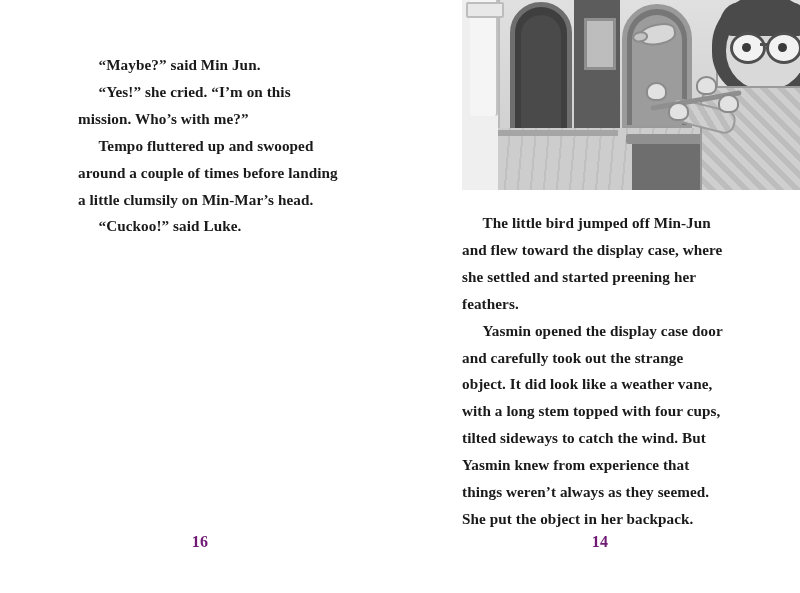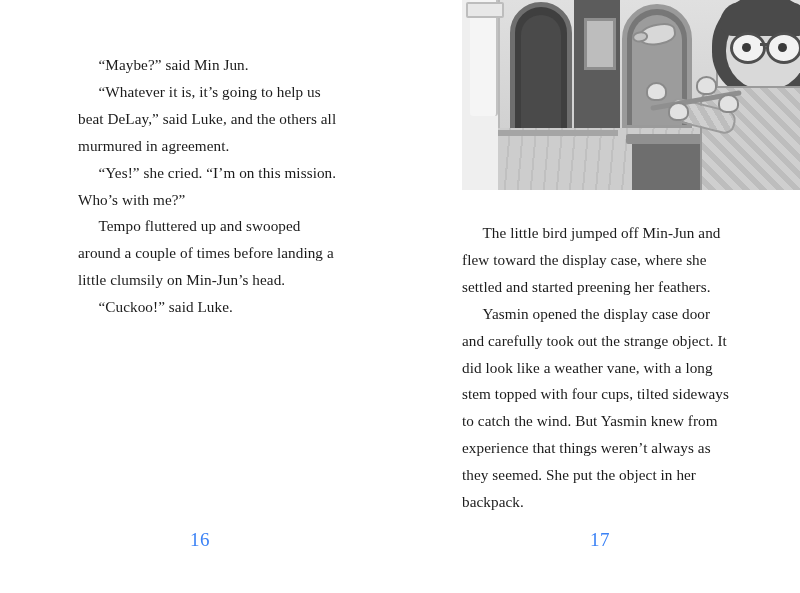--- a/index.html
+++ b/index.html
@@ -12,20 +12,21 @@
     height: 593px;
     overflow: hidden;
     font-family: "Liberation Serif", serif;
     color: #1a1a1a;
   }
   .spread {
     position: relative;
     width: 800px;
     height: 463px;
     display: flex;
+    font-weight: bold;
   }
   .page {
     position: relative;
     width: 400px;
     height: 593px;
     box-sizing: border-box;
   }
   .page-left {
     padding: 52px 62px 0 78px;
   }
@@ -38,22 +39,22 @@
     line-height: 1.77;
     text-indent: 1.35em;
     letter-spacing: 0.005em;
   }
   .folio {
     position: absolute;
     bottom: 42px;
     width: 100%;
     left: 0;
     text-align: center;
-    font-size: 19px;
-    color: #3b82f6;
+    font-size: 16px;
+    color: #701a75;
     letter-spacing: 0.02em;
   }
   .folio span {
     display: inline-block;
   }
   
   .illustration {
     position: relative;
     width: 400px;
     height: 190px;
@@ -312,23 +313,22 @@
   }
 </style>
 </head>
 <body>
 
 <div class="spread">
 
   <div class="page page-left">
     <div class="text-col">
       <p>“Maybe?” said Min Jun.</p>
-      <p>“Whatever it is, it’s going to help us beat DeLay,” said Luke, and the others all murmured in agreement.</p>
       <p>“Yes!” she cried. “I’m on this mission. Who’s with me?”</p>
-      <p>Tempo fluttered up and swooped around a couple of times before landing a little clumsily on Min-Jun’s head.</p>
+      <p>Tempo fluttered up and swooped around a couple of times before landing a little clumsily on Min-Mar’s head.</p>
       <p>“Cuckoo!” said Luke.</p>
     </div>
     <div class="folio">
       <span>16</span>
     </div>
   </div>
 
   <div class="page page-right">
 
     <div class="illustration">
@@ -368,23 +368,23 @@
         <div class="object">
           <div class="stem"></div>
           <div class="cup c1"></div>
           <div class="cup c2"></div>
           <div class="cup c3"></div>
           <div class="cup c4"></div>
         </div>
       </div>
     </div>
 
-    <div class="text-col" style="margin-top:30px;">
+    <div class="text-col" style="margin-top:20px;">
       <p>The little bird jumped off Min-Jun and flew toward the display case, where she settled and started preening her feathers.</p>
       <p>Yasmin opened the display case door and carefully took out the strange object. It did look like a weather vane, with a long stem topped with four cups, tilted sideways to catch the wind. But Yasmin knew from experience that things weren’t always as they seemed. She put the object in her backpack.</p>
     </div>
 
     <div class="folio">
-      <span>17</span>
+      <span>14</span>
     </div>
   </div>
 
 </div>
 
 </body></html>

